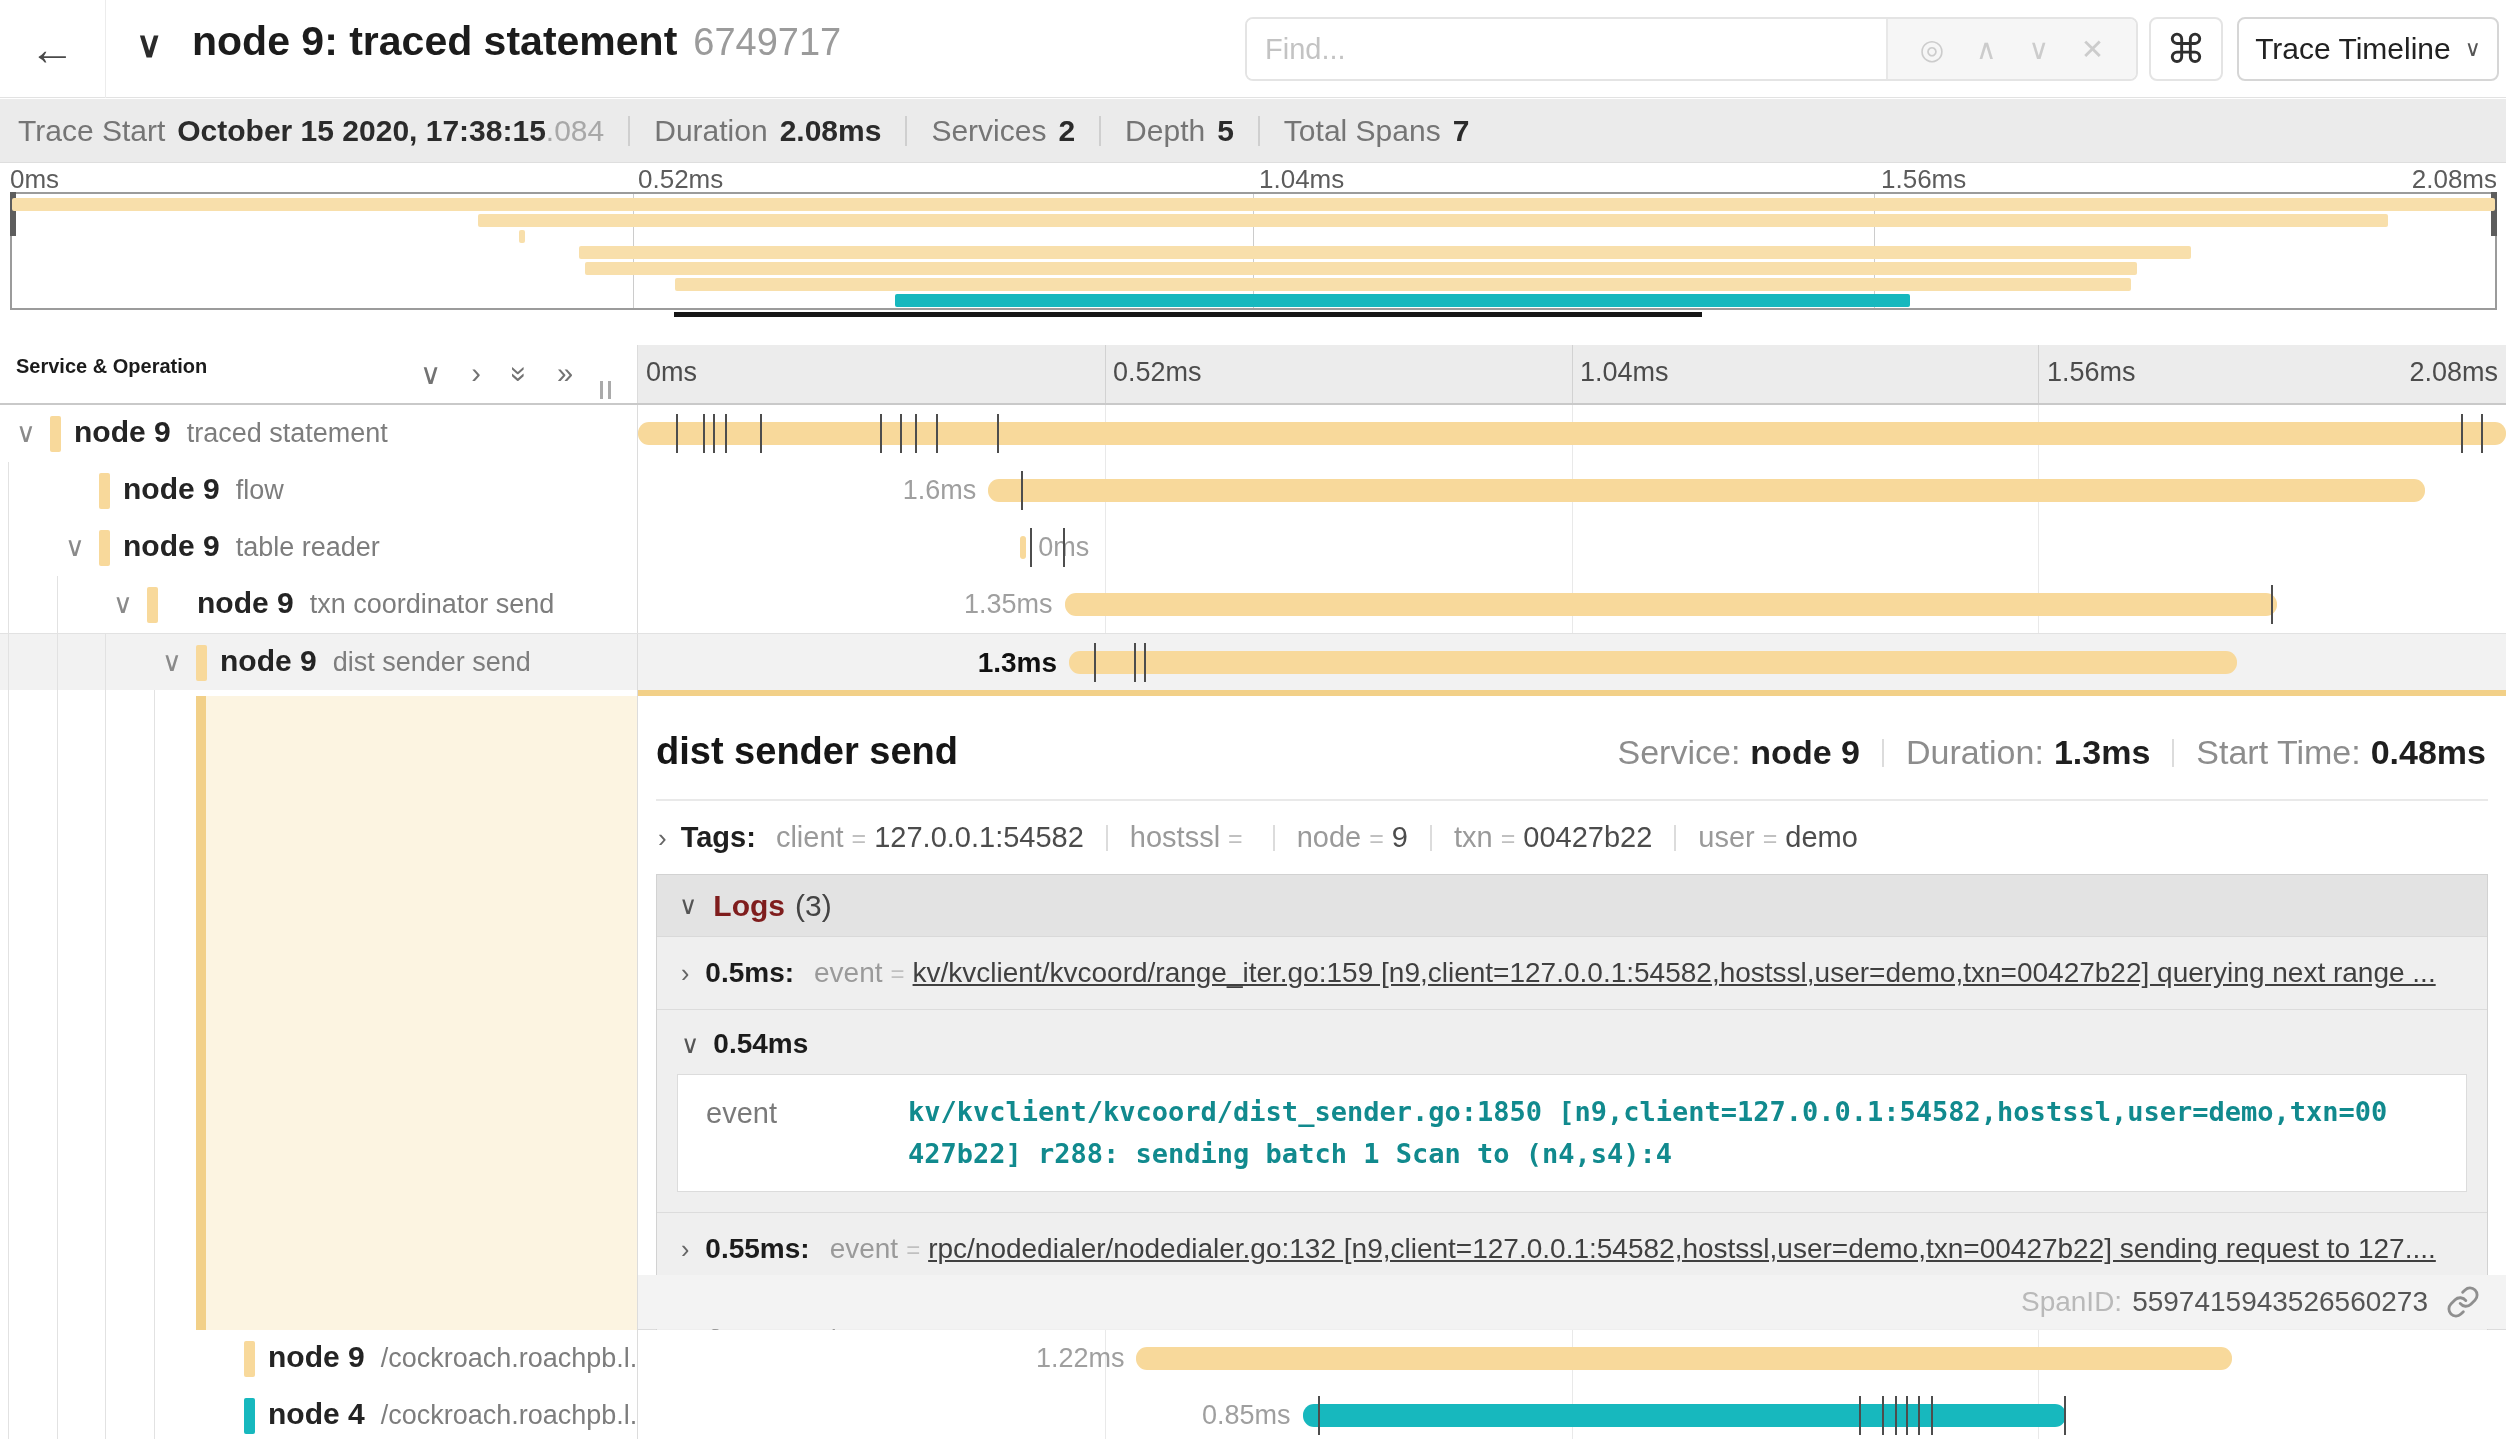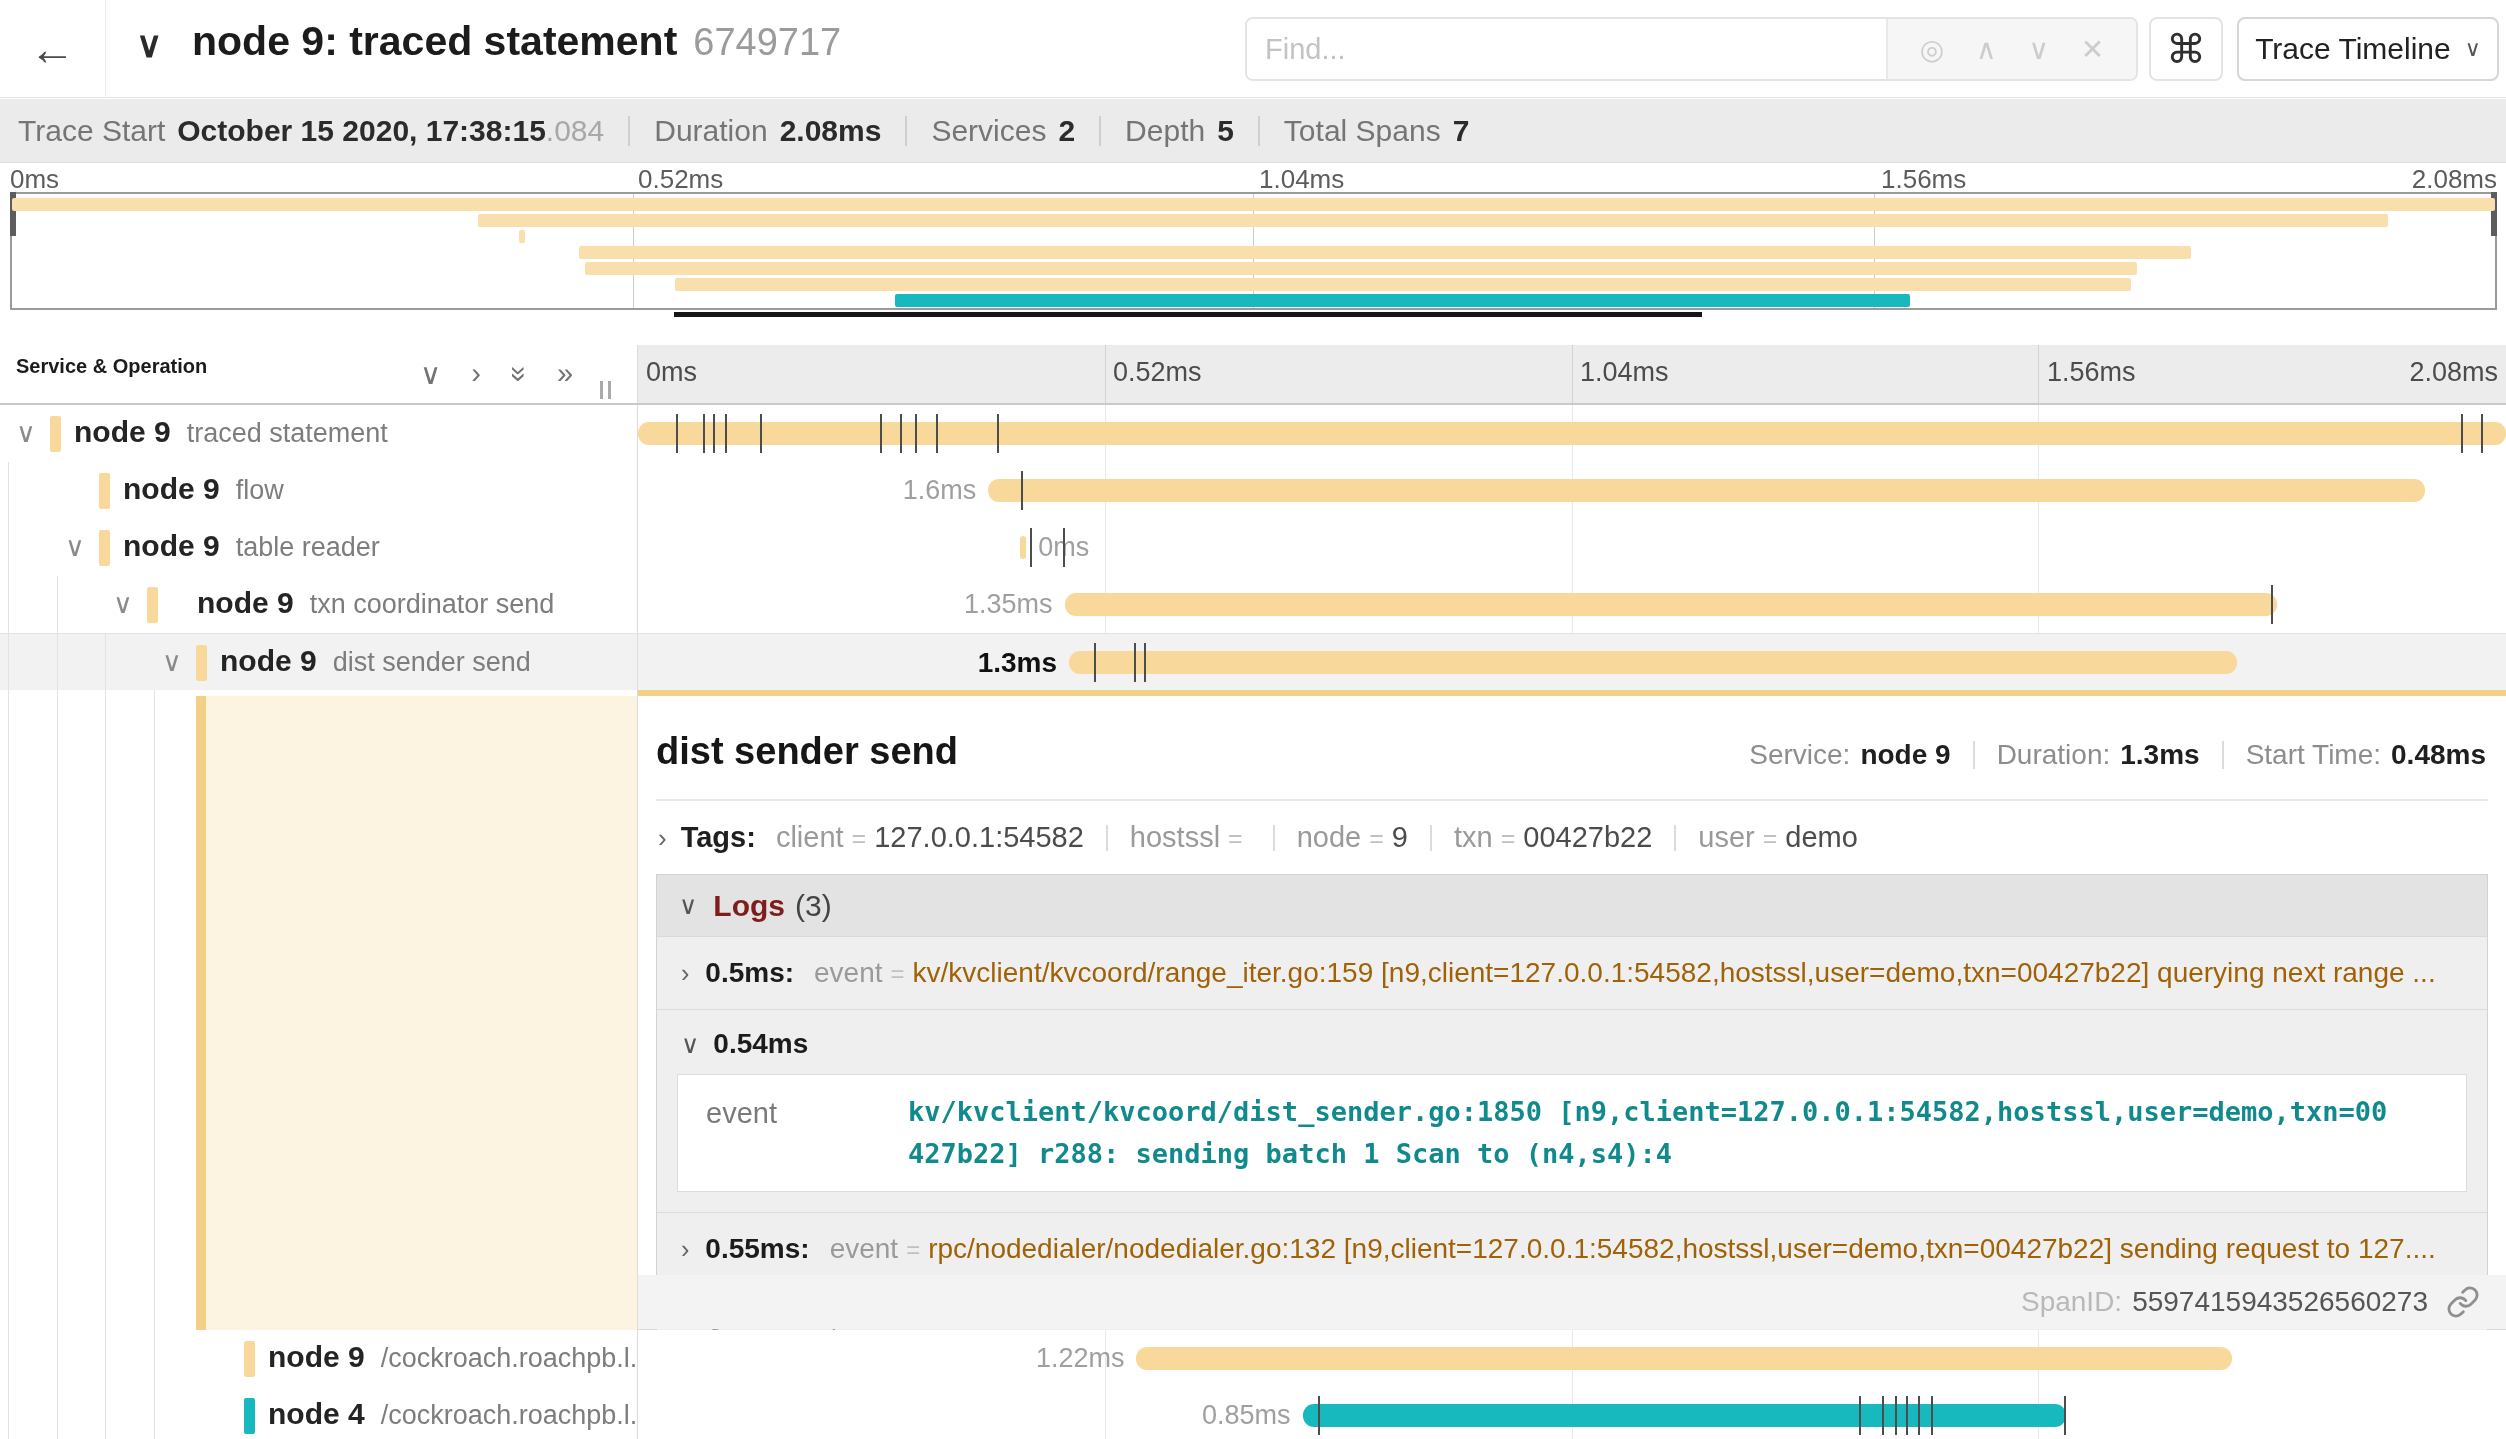--- a/index.html
+++ b/index.html
@@ -87,21 +87,21 @@
 
   
   .detail-block { position:absolute; left:0; top:690px; width:2506px; height:640px; }
   .detail-left { position:absolute; left:0; top:0; width:638px; height:100%; background:#fff; border-right:1px solid #dcdcdc; }
   .detail-accent-bar { position:absolute; left:196px; top:6px; bottom:0; width:10px; }
   .detail-beige { position:absolute; left:206px; right:0; top:6px; bottom:0; background:#fcf4e1; }
   .detail-panel { position:absolute; left:638px; right:0; top:0; bottom:0; background:#fff;
                   border-top:6px solid #f2d088; border-bottom:1px solid #dcdcdc; }
   .d-header { display:flex; align-items:baseline; padding:34px 20px 0 18px; }
   .d-title { font-size:38px; font-weight:bold; color:#161616; }
-  .d-meta { margin-left:auto; display:flex; align-items:center; font-size:28px; color:#8d8d8d; white-space:nowrap; }
+  .d-meta { margin-left:auto; display:flex; align-items:center; font-size:34px; color:#8d8d8d; white-space:nowrap; }
   .d-meta b { color:#1f1f1f; margin-left:10px; }
   .d-meta .sep { width:2px; height:28px; background:#dcdcdc; margin:0 22px; align-self:center; }
   .d-divider { height:2px; background:#e9e9e9; margin:26px 18px 0 18px; }
   .tags-row { display:flex; align-items:baseline; padding:20px 20px 0 20px; font-size:29px; white-space:nowrap; }
   .tags-row .chev { color:#666; margin-right:14px; font-size:26px; cursor:pointer; }
   .tags-label { font-weight:bold; color:#1f1f1f; margin-right:20px; }
   .tag-item { color:#9a9a9a; }
   .tag-item .eq { color:#c0c0c0; margin:0 8px; font-size:25px; }
   .tag-item b { color:#4c4c4c; font-weight:normal; }
   .tag-sep { width:2px; height:26px; background:#dcdcdc; margin:0 22px; align-self:center; }
@@ -110,21 +110,21 @@
                  align-items:center; padding-left:22px; font-size:30px; cursor:pointer; }
   .logs-header .chev { color:#555; margin-right:16px; font-size:25px; }
   .logs-header b { color:#7f1d1d; }
   .logs-header .cnt { color:#444; margin-left:10px; font-weight:normal; }
   .log-line { display:flex; align-items:baseline; padding:20px 16px 20px 24px; font-size:28px;
               border-bottom:1px solid #dcdcdc; white-space:nowrap; overflow:hidden; cursor:pointer; }
   .log-line .chev { color:#666; margin-right:16px; font-size:25px; }
   .log-time { font-weight:bold; color:#1c1c1c; margin-right:20px; }
   .log-key { color:#9a9a9a; }
   .log-eq { color:#c0c0c0; margin:0 8px; font-size:24px; }
-  .log-val { color:#a16207; }
+  .log-val { color:#404040;text-decoration:underline; }
   .log-exp-head { display:flex; align-items:baseline; padding:18px 16px 14px 24px; font-size:28px; cursor:pointer; }
   .log-exp-head .chev { color:#555; margin-right:14px; font-size:25px; }
   .event-box { margin:0 20px 20px 20px; background:#fff; border:1px solid #dcdcdc; display:flex; }
   .event-key { width:230px; padding:22px 0 0 28px; font-size:29px; color:#7a7a7a; }
   .event-val { width:1490px; padding:16px 0 16px 0; font-family:"DejaVu Sans Mono", monospace;
                font-size:27px; font-weight:bold; color:#118a8e; line-height:42px; word-break:break-all; white-space:normal; }
   .log-exp-wrap { border-bottom:1px solid #dcdcdc; }
   .logs-footer { padding:16px 0 18px 24px; font-size:25px; color:#9a9a9a; }
   .spanid-strip { position:absolute; left:0; right:0; bottom:0; height:54px; background:#f3f3f3;
                   display:flex; align-items:center; justify-content:flex-end; padding-right:26px;

